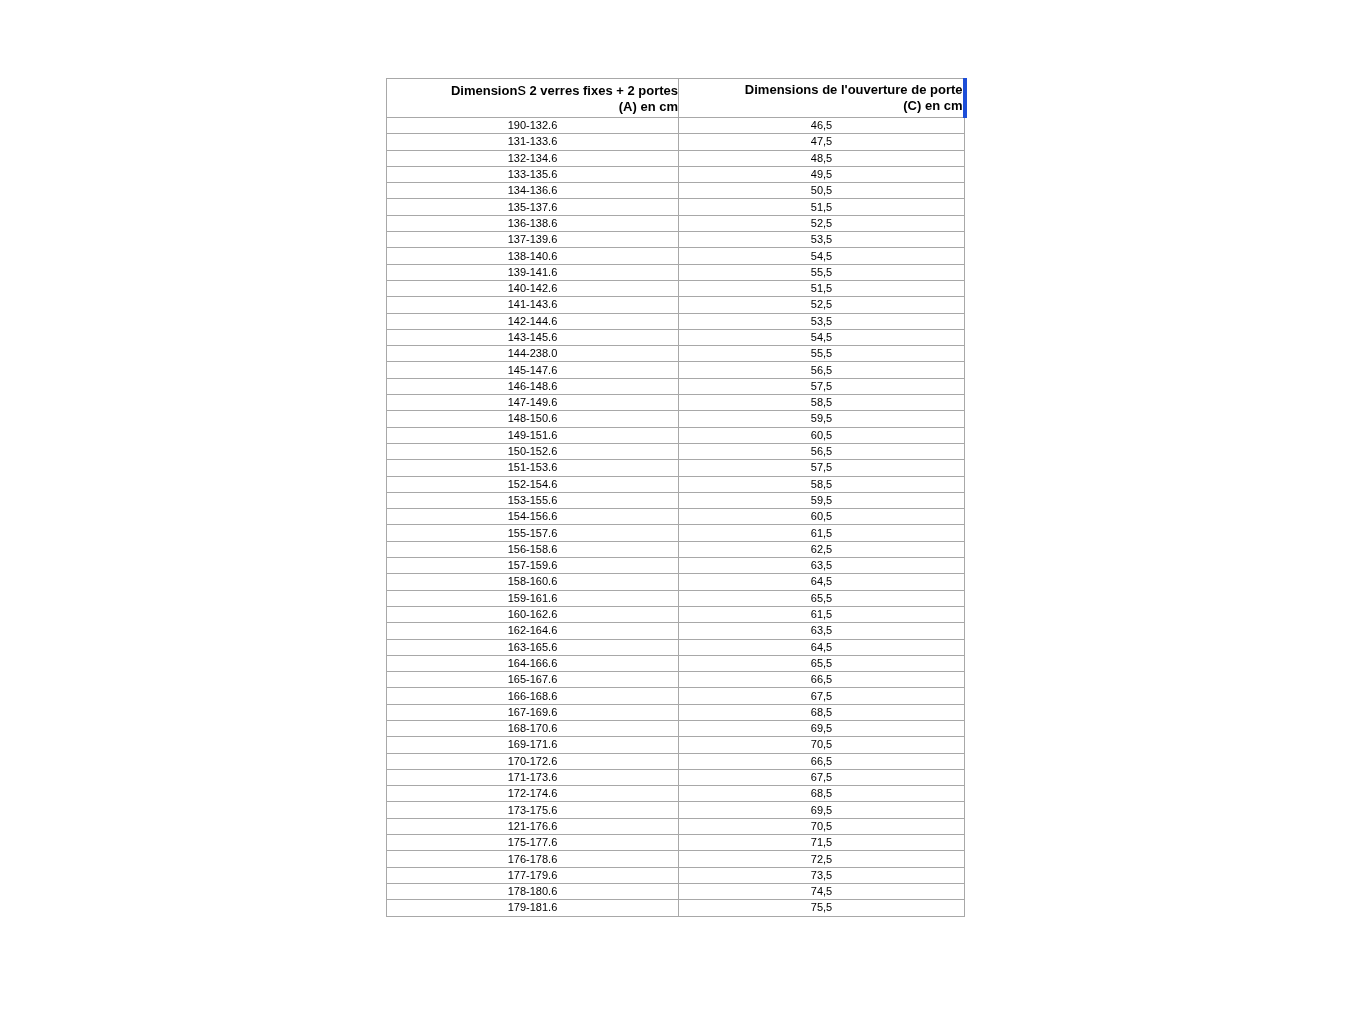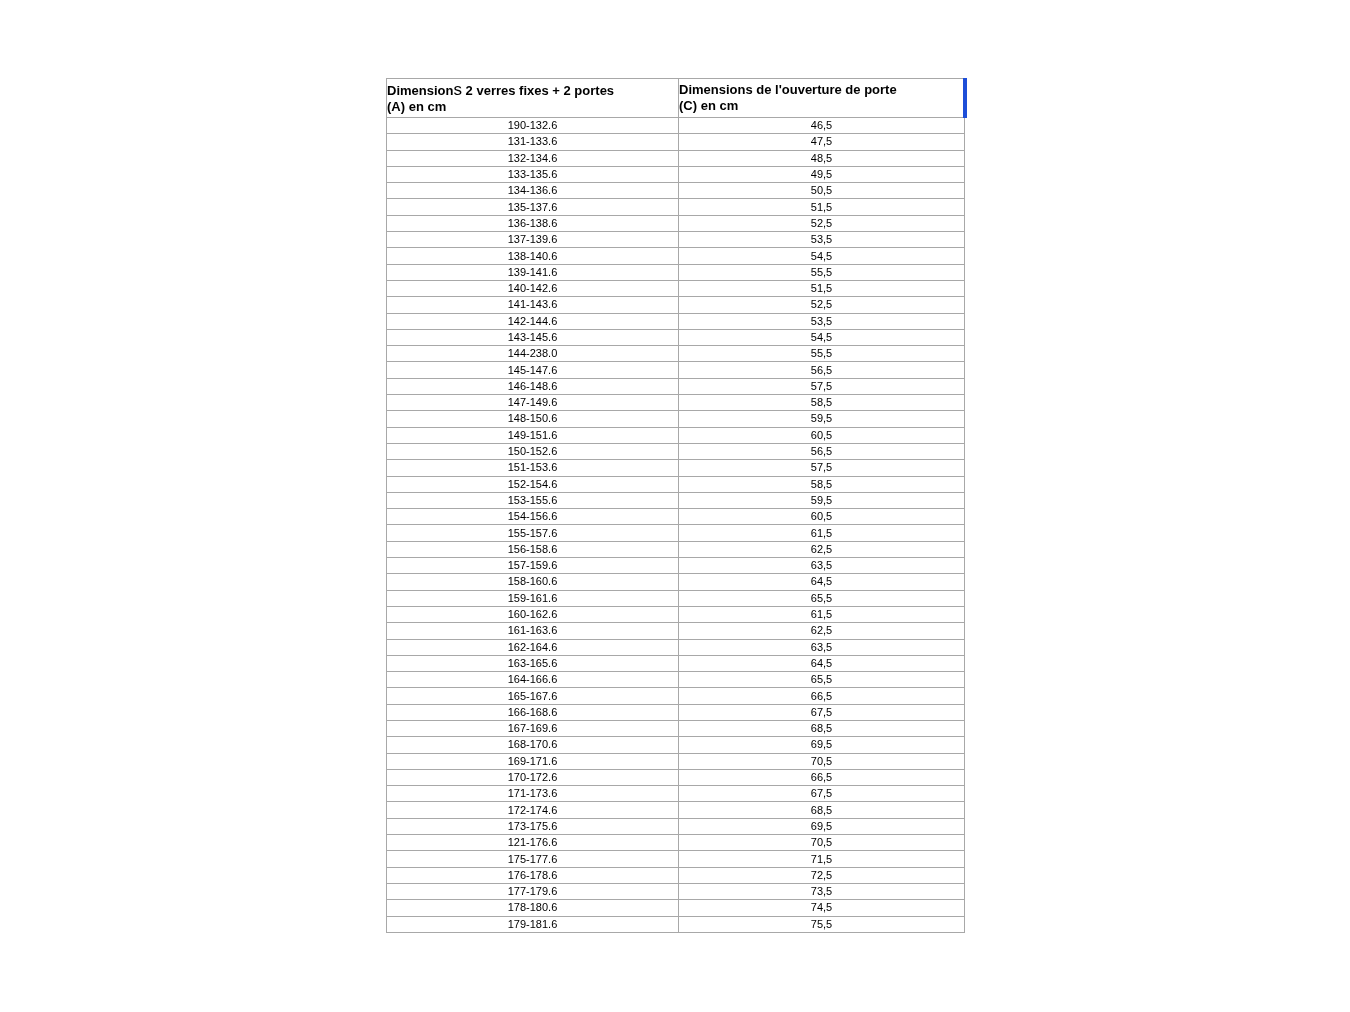--- a/index.html
+++ b/index.html
@@ -23,21 +23,21 @@
     width: 578px;
     border-collapse: collapse;
     table-layout: fixed;
   }
   col.c1 { width: 292px; }
   col.c2 { width: 286px; }
   th {
     border: 1px solid #a8a8a8;
     font-size: 13px;
     font-weight: bold;
-    text-align: left;
+    text-align: right;
     vertical-align: middle;
     height: 38px;
     line-height: 16px;
     padding: 0;
     background: #ffffff;
   }
   th.col2 {
     border-right: 4px solid #1d4ed8;
   }
   td {
@@ -199,24 +199,20 @@
         </tr>
         <tr>
           <td class="col1">159-161.6</td>
           <td class="col2">65,5</td>
         </tr>
         <tr>
           <td class="col1">160-162.6</td>
           <td class="col2">61,5</td>
         </tr>
         <tr>
-          <td class="col1">161-163.6</td>
-          <td class="col2">62,5</td>
-        </tr>
-        <tr>
           <td class="col1">162-164.6</td>
           <td class="col2">63,5</td>
         </tr>
         <tr>
           <td class="col1">163-165.6</td>
           <td class="col2">64,5</td>
         </tr>
         <tr>
           <td class="col1">164-166.6</td>
           <td class="col2">65,5</td>

